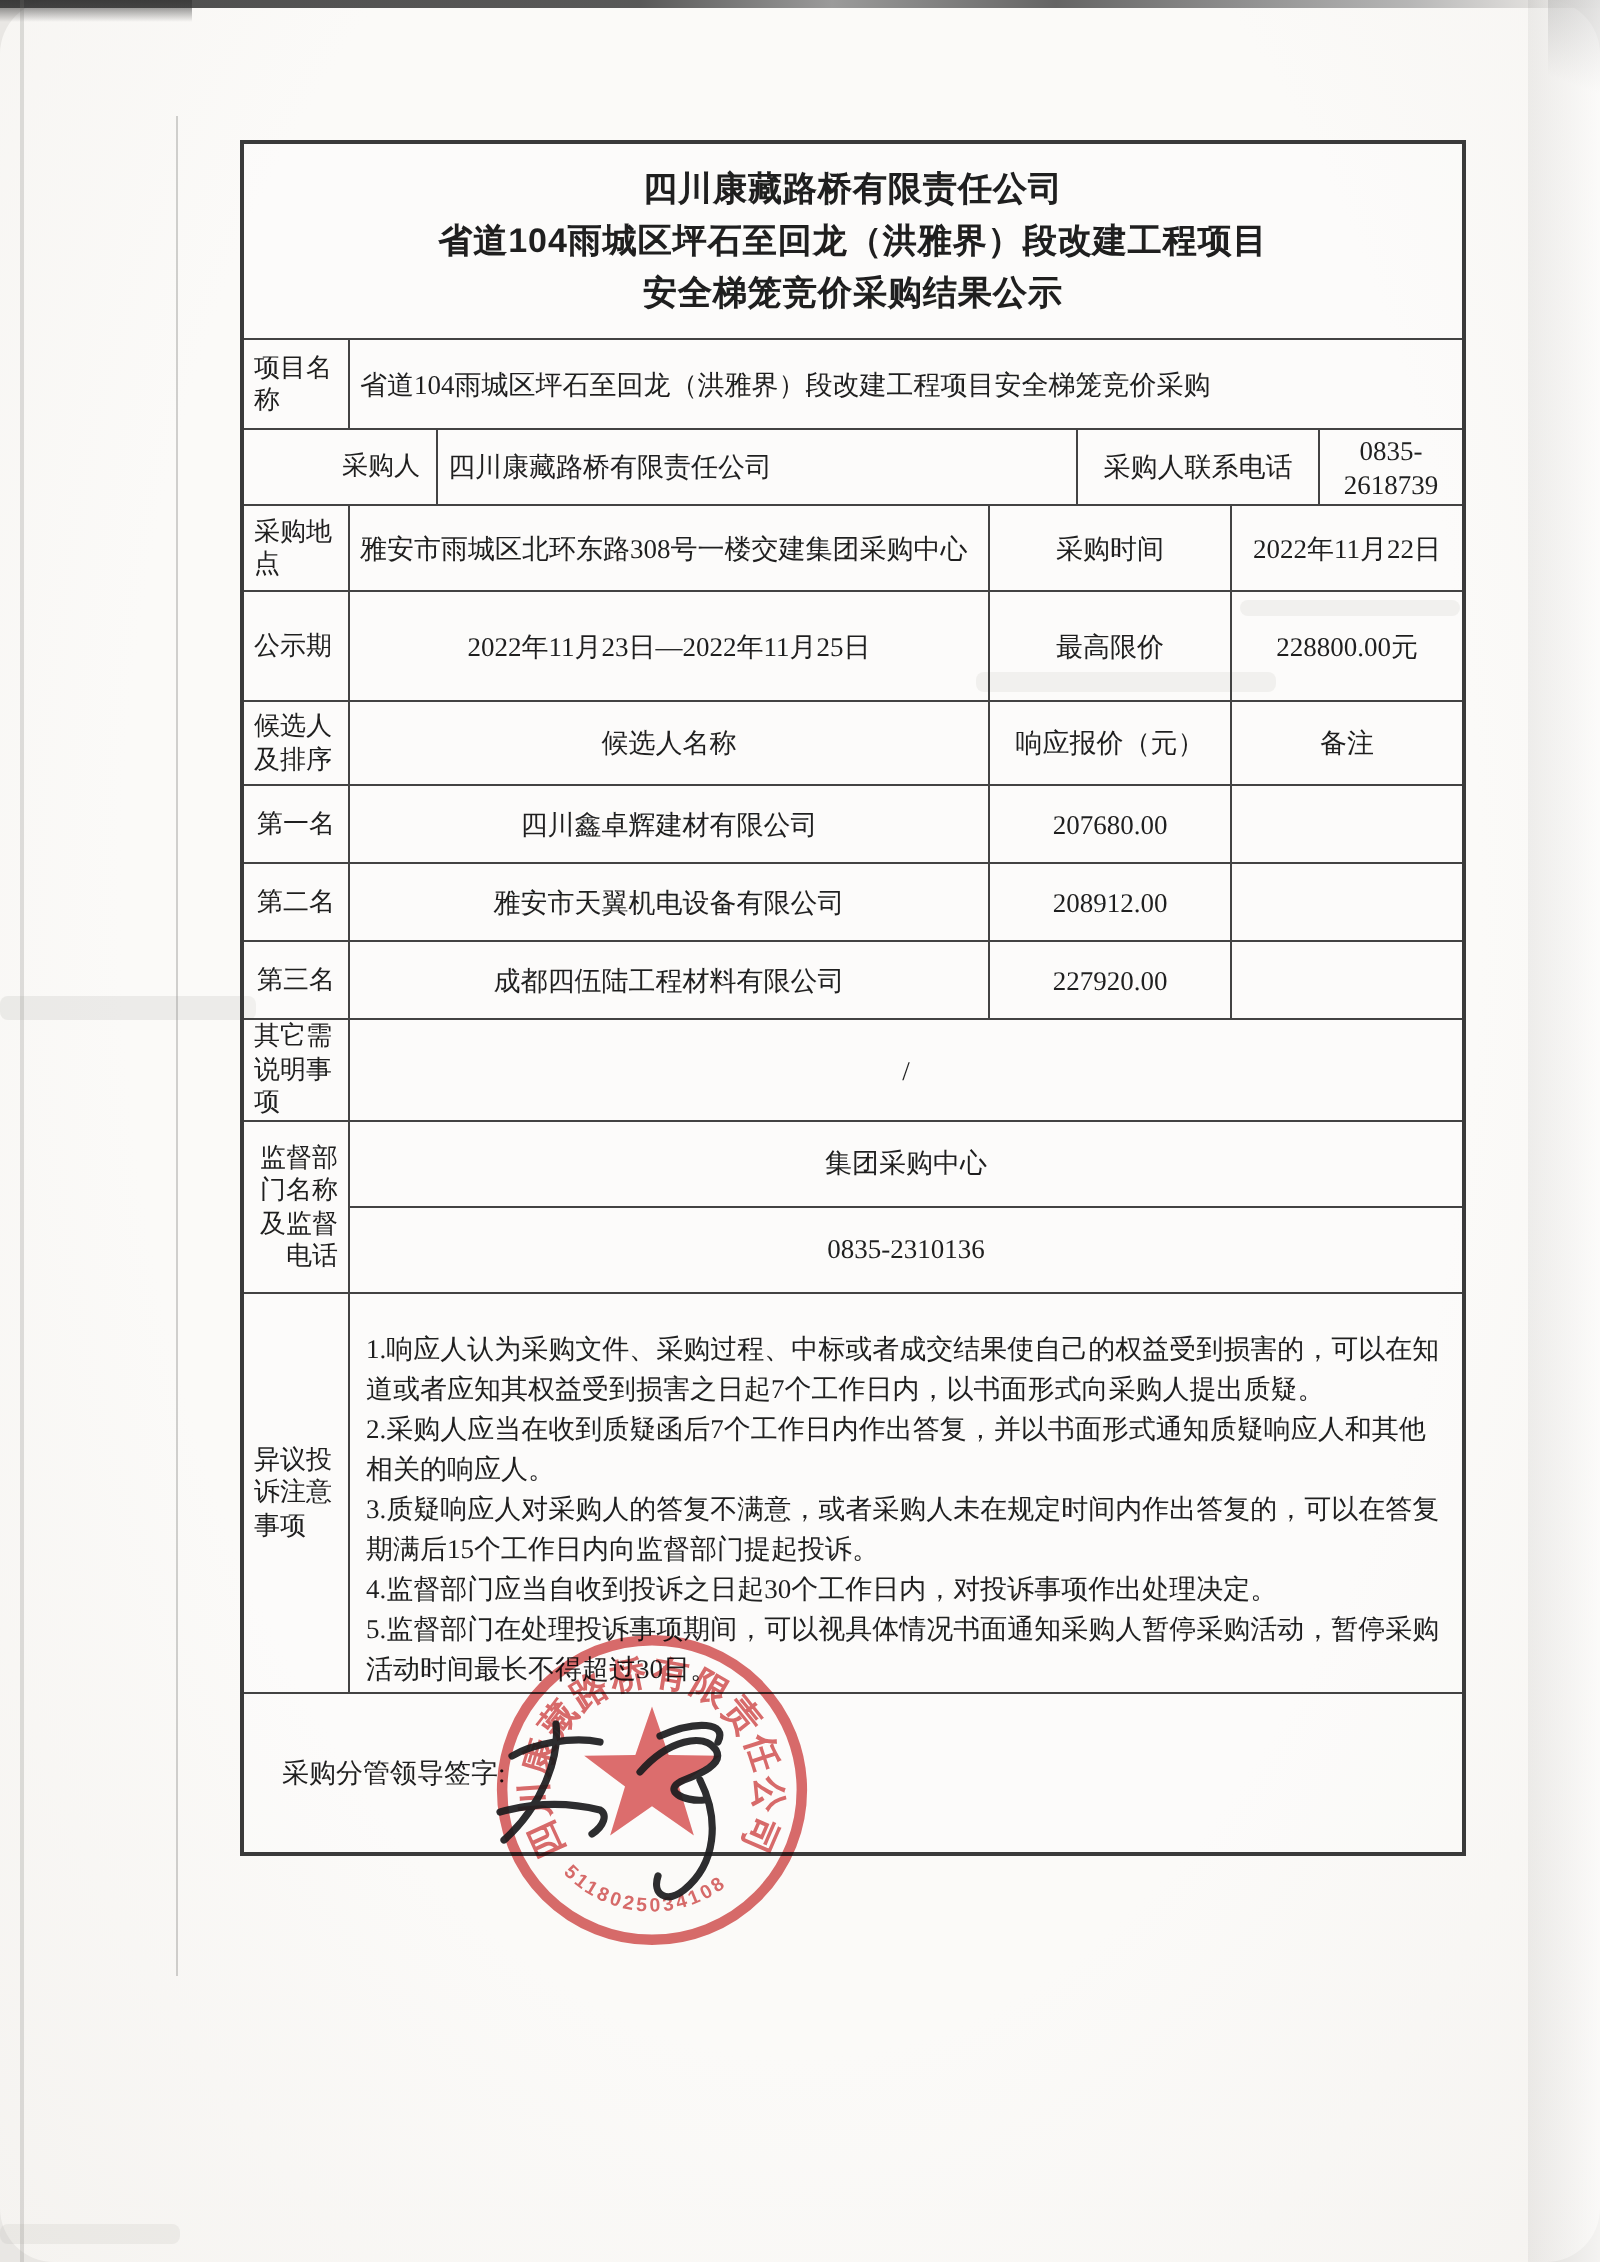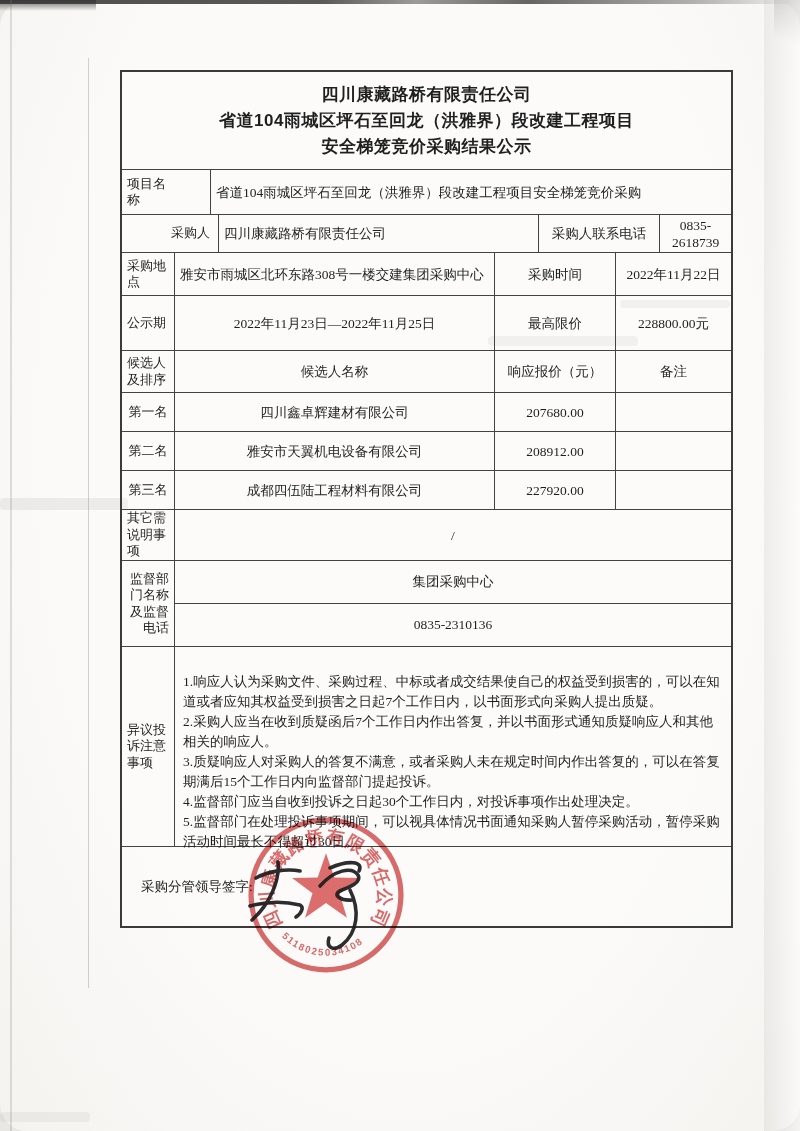--- a/index.html
+++ b/index.html
@@ -68,21 +68,21 @@
   }
   .cell:first-child{border-left:none;}
   .c1{flex:0 0 52px;}
   .c2{flex:0 0 320px;}
   .c3{flex:0 0 121px;}
   .c4{flex:1;}
   .center{justify-content:center;text-align:center;}
   .label{font-size:13px;line-height:16.5px;word-break:break-all;}
   
   .h-title{height:97px;}
-  .h-project{height:45px;gap:36px;}
+  .h-project{height:45px;}
   .h-purchaser{height:38px;padding-left:44px;}
   .h-location{height:43px;}
   .h-publicity{height:55px;}
   .h-candhead{height:42px;}
   .h-rank{height:39px;}
   .h-other{height:51px;}
   .h-supervisor{height:86px;}
   .h-objection{height:200px;}
   .h-sign{height:80px;}
 
@@ -91,21 +91,21 @@
     text-align:center;
     font-family:"Liberation Sans","DejaVu Sans",sans-serif;
     font-weight:700;font-size:17px;line-height:26px;
     letter-spacing:.5px;
   }
   .sub-split{flex:1;display:flex;flex-direction:column;border-left:1px solid #434343;}
   .sub-row{flex:1;display:flex;align-items:center;justify-content:center;
     font-size:13.5px;box-sizing:border-box;}
   .sub-row + .sub-row{border-top:1px solid #434343;}
   .objection-cell{
-    align-items:flex-start;
+    align-items:center;
     padding:25px 10px 8px 8px;
     font-size:13.5px;line-height:20px;
   }
   .objection-cell .item{margin:0;}
   .sign-cell{padding-left:7px;font-size:13.5px;}
 
   
   .stamp{position:absolute;left:245px;top:812px;width:162px;height:166px;
     opacity:.82;mix-blend-mode:multiply;}
   .signature{position:absolute;left:238px;top:845px;width:155px;height:112px;}

